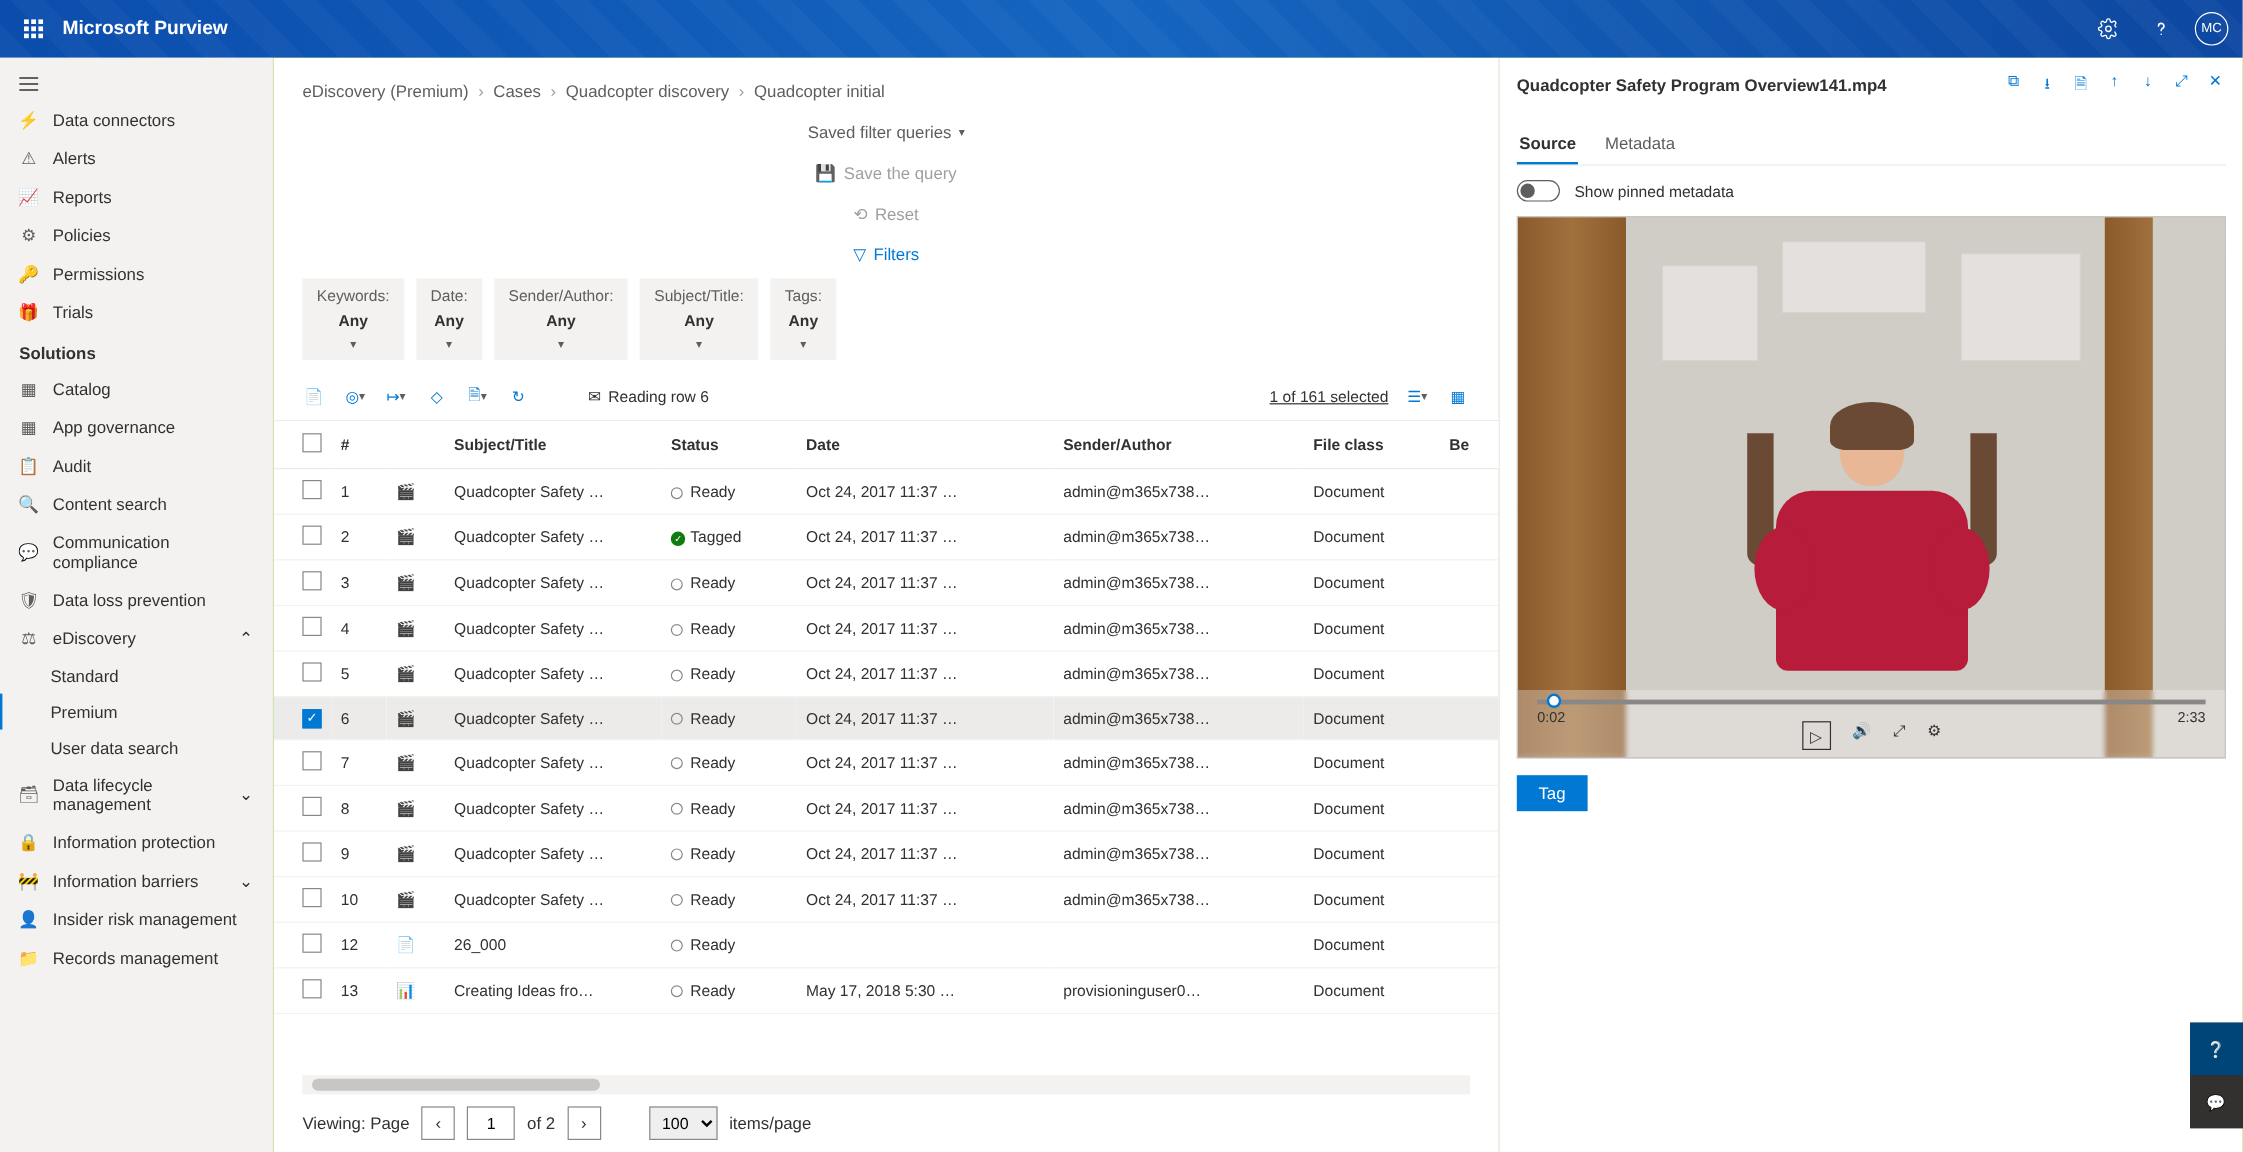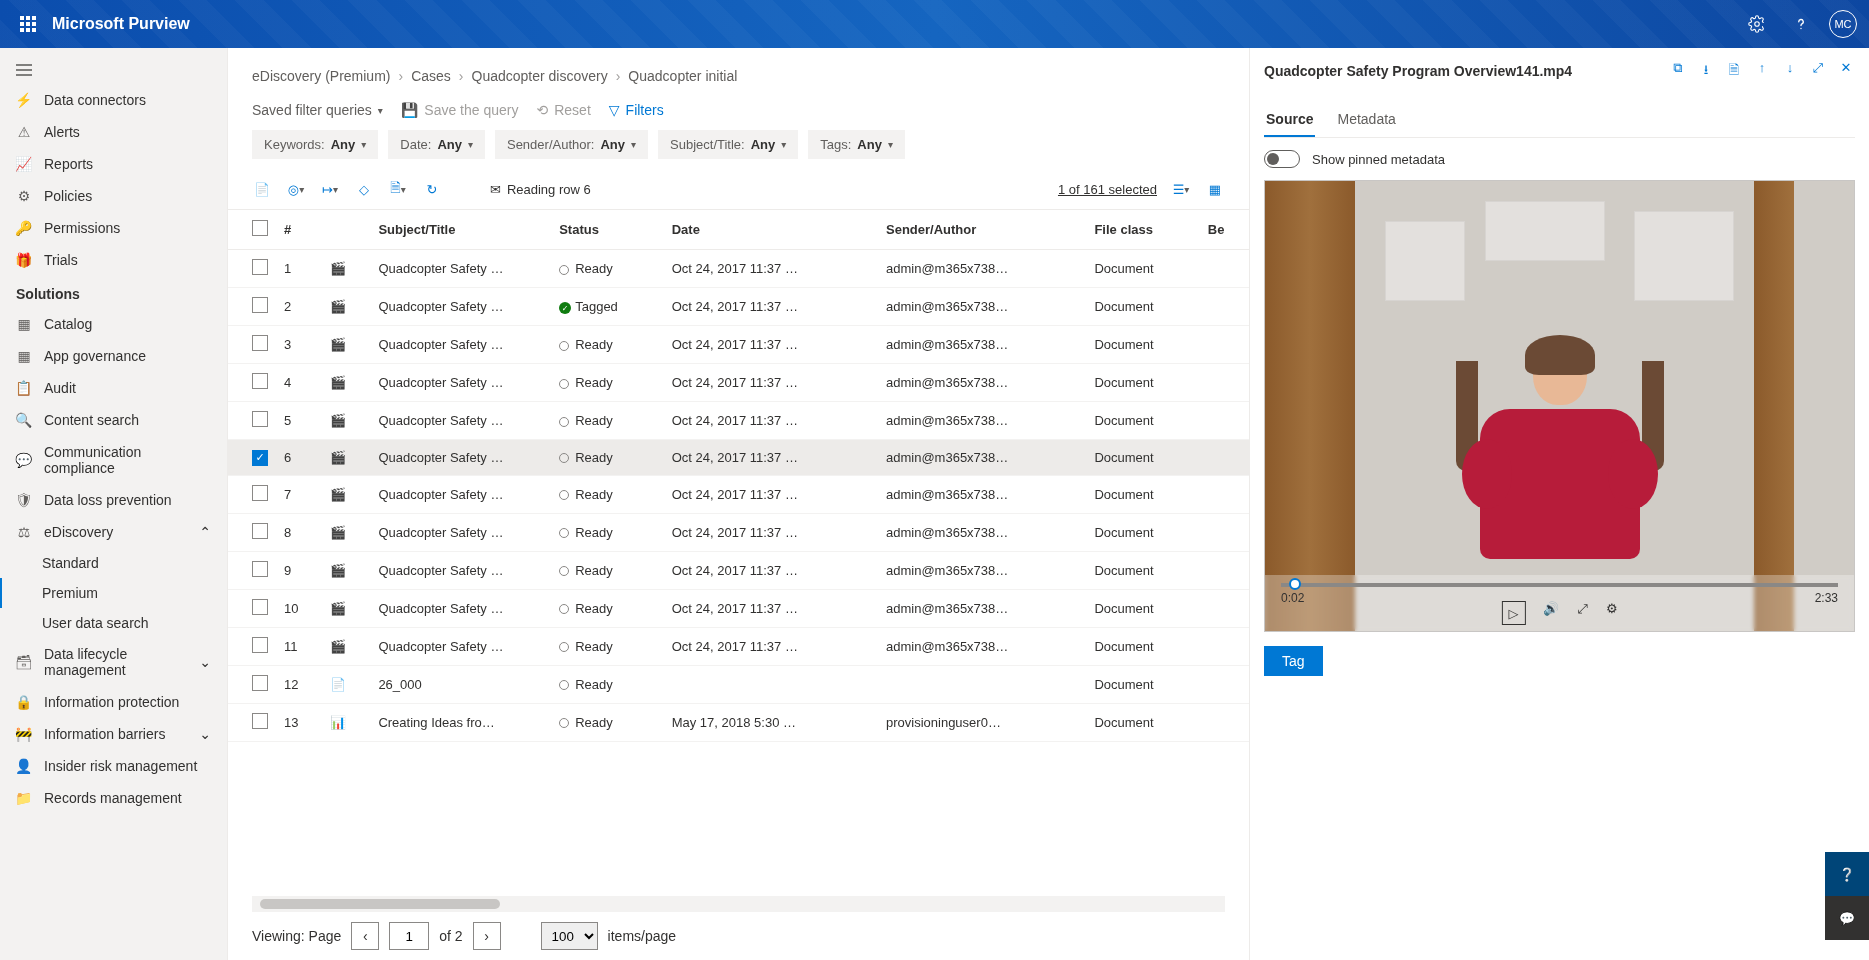--- a/index.html
+++ b/index.html
@@ -27,26 +27,26 @@
 .nav-icon { width:16px; height:16px; flex-shrink:0; display:flex; align-items:center; justify-content:center; color:#605e5c; }
 
 .content { flex: 1; display: flex; background:#84cc16; overflow:hidden;}
 .list-pane { flex: 1; padding: 20px 0 0 0; display:flex; flex-direction:column; min-width:0; background:#fff; margin:0; }
 .detail-pane { width: 620px; border-left: 1px solid #edebe9; background:#fff; display:flex; flex-direction:column; padding: 12px 14px; }
 
 .breadcrumb { display: flex; align-items: center; gap: 8px; padding: 0 24px 18px; font-size: 14px; color: #605e5c; }
 .breadcrumb .sep { color: #a19f9d; }
 .breadcrumb-item { cursor:pointer; }
 
-.toolbar-row { display:flex; align-items:center; gap:18px; padding: 0 24px 12px; color:#605e5c; font-size:14px;}
+.toolbar-row { display:flex; align-items:center; gap:18px; padding: 0 24px 12px; color:#605e5c; font-size:14px;flex-direction:column;}
 .toolbar-row .disabled { color: #a19f9d; }
 .tb-btn { display:flex; align-items:center; gap:6px; cursor:pointer; }
 
 .pill-row { display:flex; gap:10px; padding: 0 24px 14px; }
-.pill { background:#f3f2f1; padding:7px 12px; font-size:13px; display:flex; align-items:center; gap:6px; cursor:pointer; border:none;}
+.pill { background:#f3f2f1; padding:7px 12px; font-size:13px; display:flex; align-items:center; gap:6px; cursor:pointer; border:none;flex-direction:column;}
 .pill b { font-weight:600; color:#323130;}
 .pill .lbl { color:#605e5c; }
 .chev-d { font-size:10px; color:#605e5c; }
 
 .action-row { display:flex; align-items:center; gap:14px; padding: 6px 24px 10px; color:#0078d4; }
 .action-row .icon-btn { cursor:pointer; width:20px; height:20px; display:flex; align-items:center; justify-content:center; }
 .action-row .spacer { flex:1; }
 .action-row .reading { color:#323130; display:flex; align-items:center; gap:6px;}
 .action-row .sel-count { color:#323130;text-decoration:underline; }
 
@@ -432,31 +432,20 @@
   <td>🎬</td>
   <td style="max-width:120px">Quadcopter Safety …</td>
   <td><span class="status-dot"></span>Ready</td>
   <td>Oct 24, 2017 11:37 …</td>
   <td>admin@m365x738…</td>
   <td>Document</td>
   <td></td>
               </tr>
               <tr>
                 <td style="padding-left:24px"><span class="chk "></span></td>
-  <td>11</td>
-  <td>🎬</td>
-  <td style="max-width:120px">Quadcopter Safety …</td>
-  <td><span class="status-dot"></span>Ready</td>
-  <td>Oct 24, 2017 11:37 …</td>
-  <td>admin@m365x738…</td>
-  <td>Document</td>
-  <td></td>
-              </tr>
-              <tr>
-                <td style="padding-left:24px"><span class="chk "></span></td>
   <td>12</td>
   <td>📄</td>
   <td style="max-width:120px">26_000</td>
   <td><span class="status-dot"></span>Ready</td>
   <td></td>
   <td></td>
   <td>Document</td>
   <td></td>
               </tr>
               <tr>

